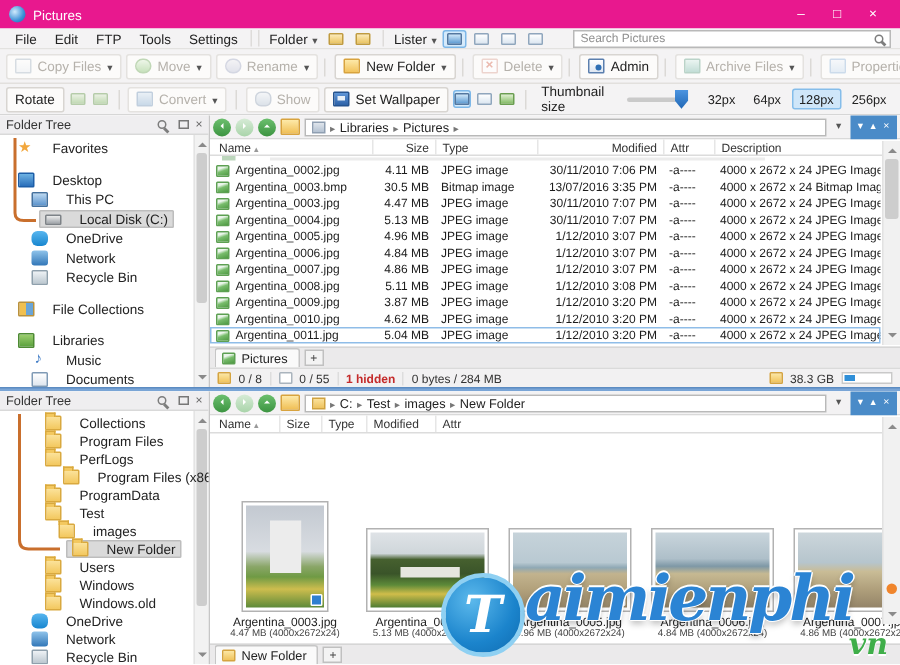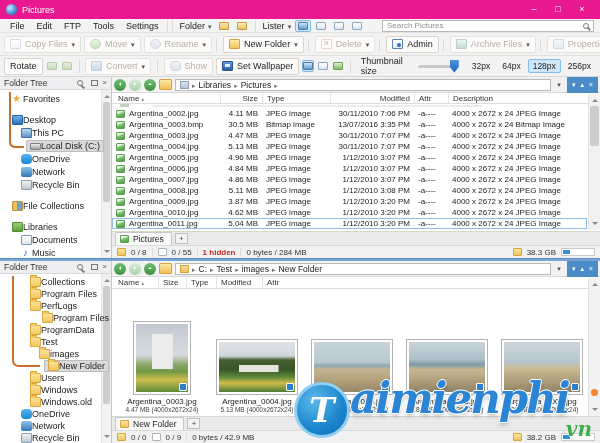--- a/index.html
+++ b/index.html
@@ -70,30 +70,30 @@
   .t3 .lblbtn{font-size:9px;color:#222;padding:0 5px;height:17px;display:inline-flex;align-items:center;border:1px solid #d8d5d1;background:#fcfbfa;border-radius:2px}
   .t3lbl{font-size:9px;color:#222;padding:0 4px}
   .vsep{width:1px;height:13px;background:#dbd9d6;margin:0 3px}
 
   
   .pane{display:flex;position:relative;background:#fff}
   .pane.top{height:181px}
   .pane.bot{height:182px}
   .hsplit{height:3px;background:#7aa5d6;border-top:1px solid #5c8cc2}
 
-  .treepanel{width:112px;flex:none;border-right:1px solid #c6c6c6;display:flex;flex-direction:column;background:#fff}
+  .treepanel{width:140px;flex:none;border-right:1px solid #c6c6c6;display:flex;flex-direction:column;background:#fff}
   .phead{height:13px;background:#efeef0;border-bottom:1px solid #d9d9d9;display:flex;align-items:center;padding:0 4px;font-size:8.5px;color:#333;gap:4px}
   .phead .sp{flex:1}
   .phico{font-size:8px;color:#666;line-height:1}
   .tbody{flex:1;position:relative;overflow:hidden;padding-top:2px}
   .treeline{position:absolute;left:0;top:2px;pointer-events:none}
   .titem{height:13px;display:flex;align-items:center;font-size:9px;color:#222;position:relative}
   .bot .titem{height:12px}
   .titem.gap{height:8px}
-  .twrap{display:flex;align-items:center;gap:0;padding:0 3px;border:1px solid transparent;border-radius:1px}
+  .twrap{display:flex;align-items:center;gap:12px;padding:0 3px;border:1px solid transparent;border-radius:1px}
   .titem.selected .twrap{background:#dadada;border-color:#bdbdbd}
   .tlabel{white-space:nowrap}
   .ti{width:11px;height:10px;flex:none;border-radius:1px;position:relative}
   .ti.star{background:none}
   .ti.star::before{content:"★";color:#f2a73d;font-size:10px;line-height:10px;position:absolute;top:0;left:0}
   .ti.desktop{background:linear-gradient(#6db2e3,#2a6fbb);border:1px solid #1d5ea8}
   .ti.pc{background:linear-gradient(#bcd9f2,#5b93cc);border:1px solid #44719e}
   .ti.disk{background:linear-gradient(#ececec,#9fa4a9);border:1px solid #7d8287;height:7px;margin-top:2px}
   .ti.cloud{border-radius:4px;background:linear-gradient(#58b6ef,#1886cf)}
   .ti.network{background:linear-gradient(#8fc3ea,#3277b8);border-radius:2px}
@@ -427,28 +427,28 @@
             
           </div>
           <div class="titem" style="padding-left: 8px;">
             <span class="twrap">
               <span class="ti libraries"></span>
               <span class="tlabel">Libraries</span>
             </span>
           </div>
           <div class="titem" style="padding-left: 17px;">
             <span class="twrap">
+              <span class="ti music"></span>
+              <span class="tlabel">Music</span>
+            </span>
+          </div>
+          <div class="titem" style="padding-left: 17px;">
+            <span class="twrap">
               <span class="ti documents"></span>
               <span class="tlabel">Documents</span>
-            </span>
-          </div>
-          <div class="titem" style="padding-left: 17px;">
-            <span class="twrap">
-              <span class="ti music"></span>
-              <span class="tlabel">Music</span>
             </span>
           </div>
         </div>
     </div>
 
     <div class="filearea">
       <div class="crumbbar">
         <span class="nav back"></span>
         <span class="nav fwd"></span>
         <span class="nav up"></span>
@@ -889,32 +889,20 @@
       </div>
 
       <div class="tabbar">
         <span class="tab">
           <span class="chip fold"></span>
           <span>New Folder</span>
         </span>
         <span class="plus">+</span>
       </div>
 
-      <div class="statusbar">
-        <span class="chip fold"></span>
-        <span>0 / 0</span>
-        <span class="chip file"></span>
-        <span>0 / 9</span>
-        <span class="ssep"></span>
-        <span>0 bytes / 42.9 MB</span>
-        <span class="spacer"></span>
-        <span class="chip fold"></span>
-        <span>38.2 GB</span>
-        <span class="dmeter"></span>
-      </div>
     </div>
   </div>
 
   <div class="wm">
     <span class="wm-logo">T</span>
     <span class="wm-text">aimienphi</span>
     <span class="wm-suffix">vn</span>
     <span class="wm-dot"></span>
   </div>
 

